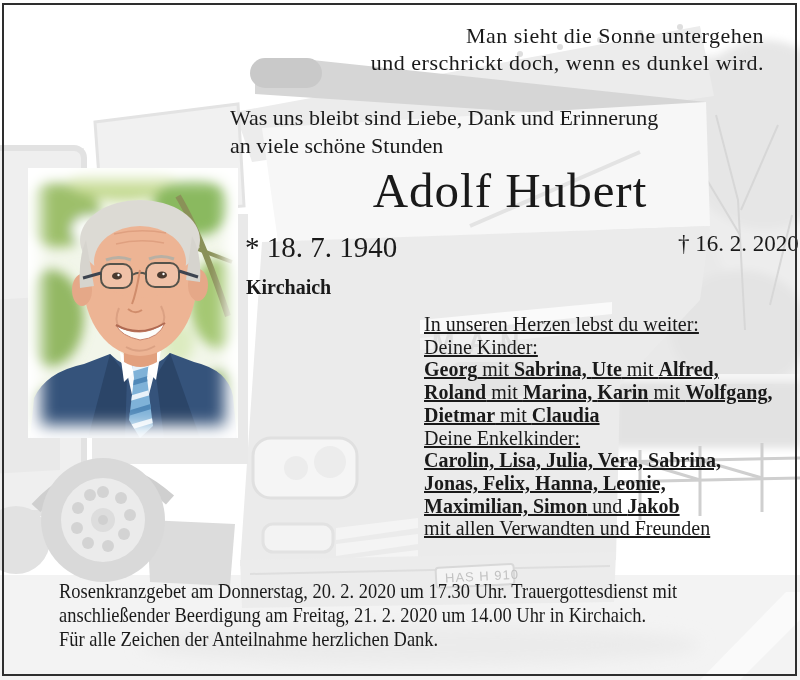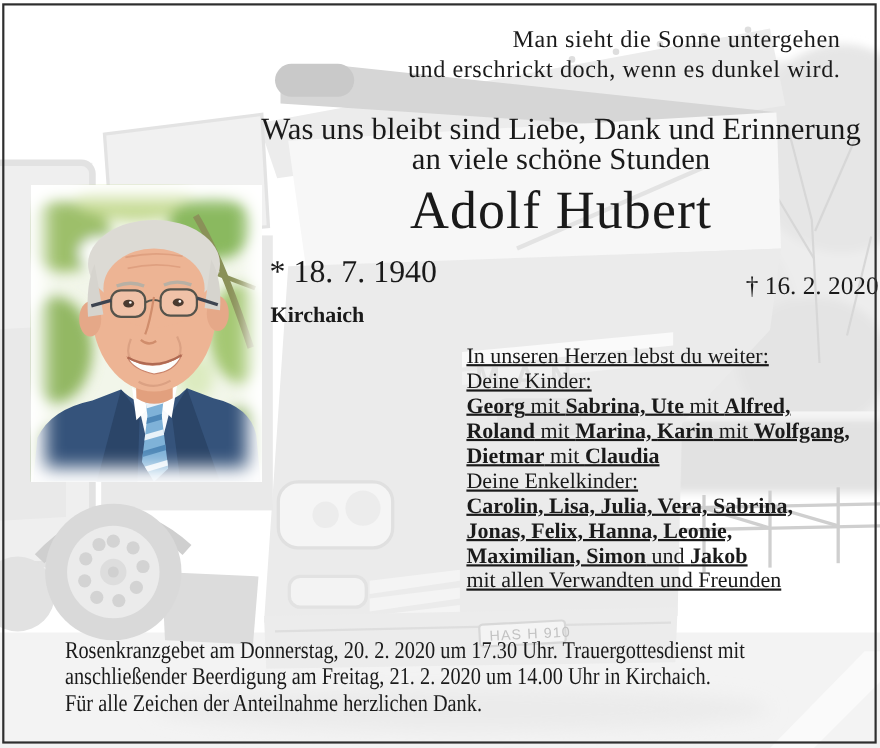--- a/index.html
+++ b/index.html
@@ -9,29 +9,29 @@
     font-family:"Liberation Serif","DejaVu Serif",serif;
   }
   .bg{position:absolute;left:0;top:0;}
   .frame{position:absolute;top:3px;left:2px;right:3px;bottom:4px;border:2px solid #2e2e2e;pointer-events:none;}
 
   .quote{
     position:absolute;top:22px;right:36px;text-align:right;
     font-size:22px;line-height:27px;letter-spacing:.5px;
   }
   .intro{
-    position:absolute;left:230px;top:104px;width:560px;text-align:center;
-    font-size:28px;line-height:28px;
+    position:absolute;left:230px;top:104px;width:560px;
+    font-size:22px;line-height:28px;
   }
   .name{
     position:absolute;left:230px;top:163px;width:560px;text-align:center;
     font-size:49px;line-height:56px;letter-spacing:1px;
   }
   .birth{position:absolute;left:245px;top:231px;font-size:29px;}
-  .death{position:absolute;left:678px;top:247px;font-size:23px;}
+  .death{position:absolute;left:678px;top:231px;font-size:23px;}
   .place{position:absolute;left:246px;top:276px;font-size:20px;font-weight:bold;}
 
   .family{position:absolute;left:424px;top:313px;font-size:20px;line-height:22.7px;white-space:nowrap;text-decoration:underline;}
   .family .b{font-weight:bold;}
 
   .footer{position:absolute;left:21px;top:579px;font-size:22px;line-height:23.8px;white-space:nowrap;margin-left:38px;}
   .footer .cond{display:inline-block;transform:scaleX(.84);transform-origin:0 50%;}
 
   .photo{position:absolute;left:28px;top:168px;width:210px;height:270px;}
   .photo .fade{position:absolute;inset:0;box-shadow:inset 0 0 16px 13px #ffffff;pointer-events:none;}

